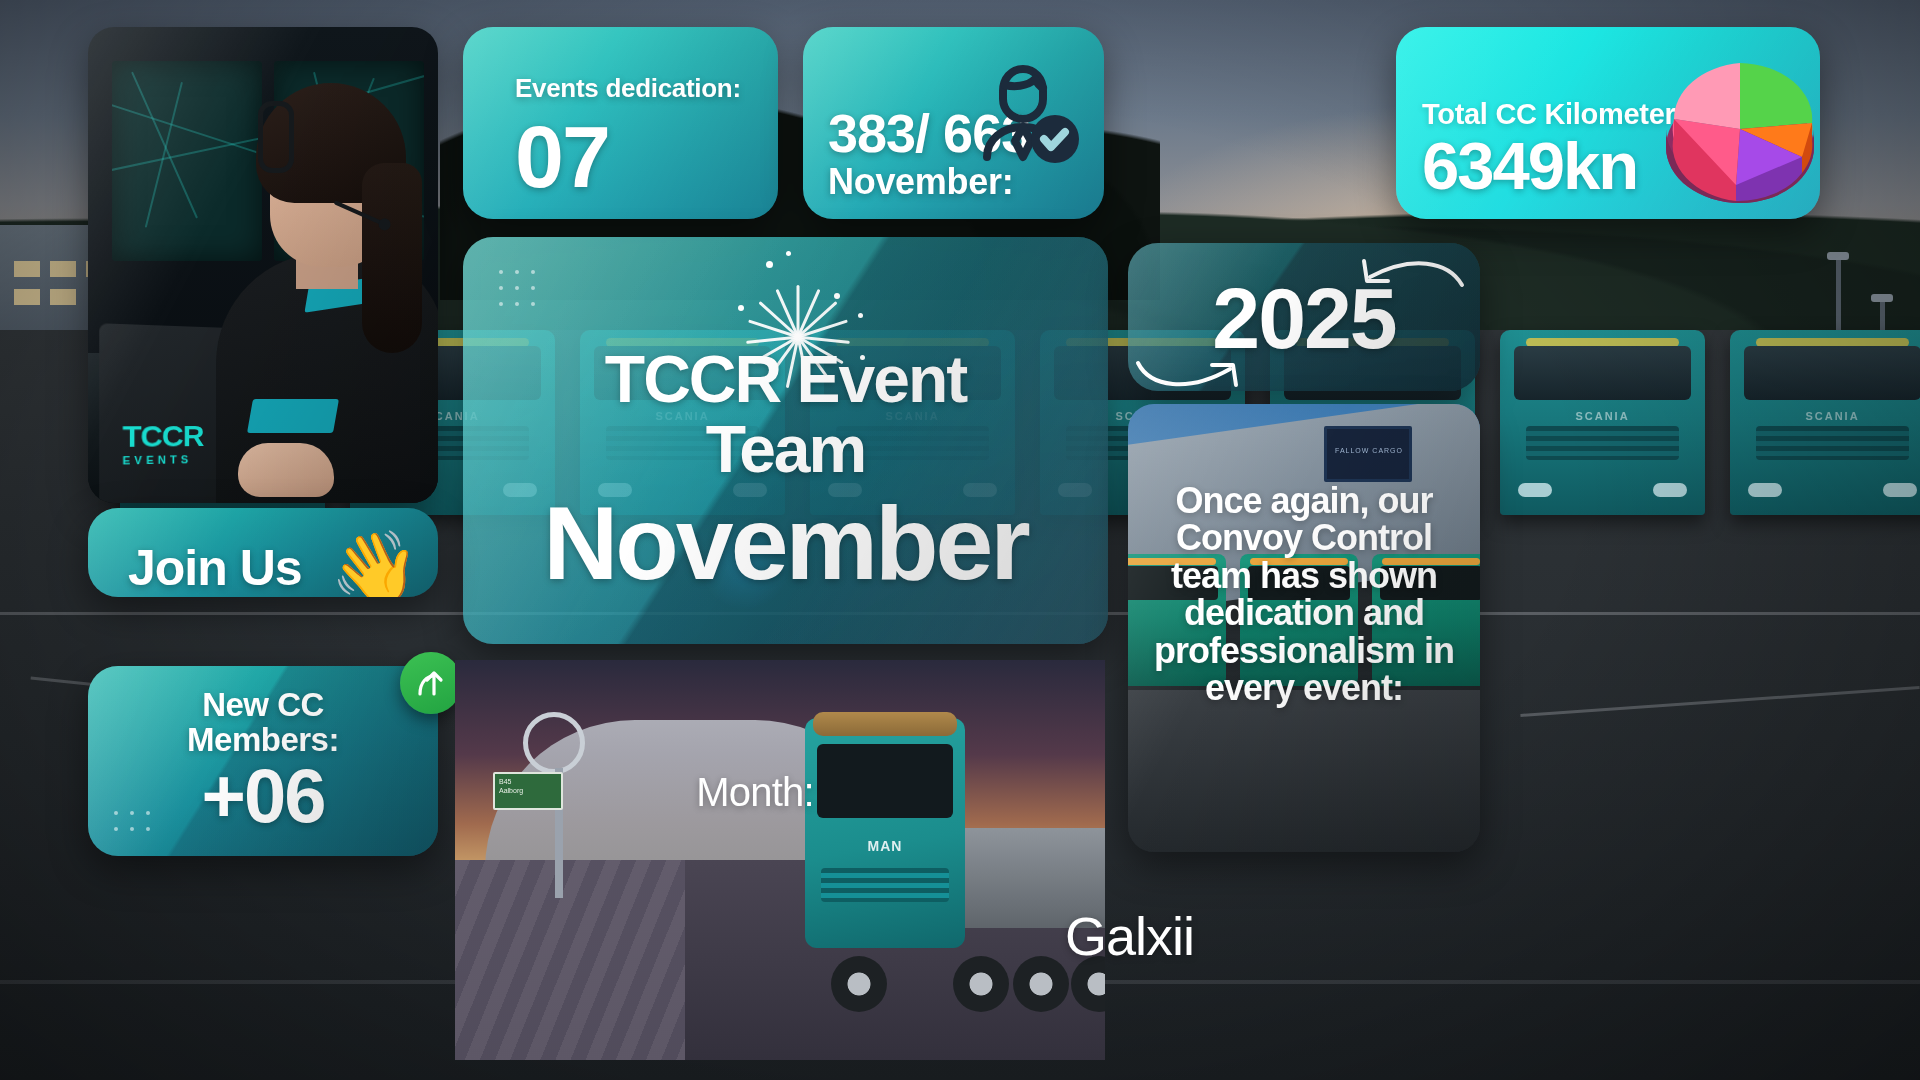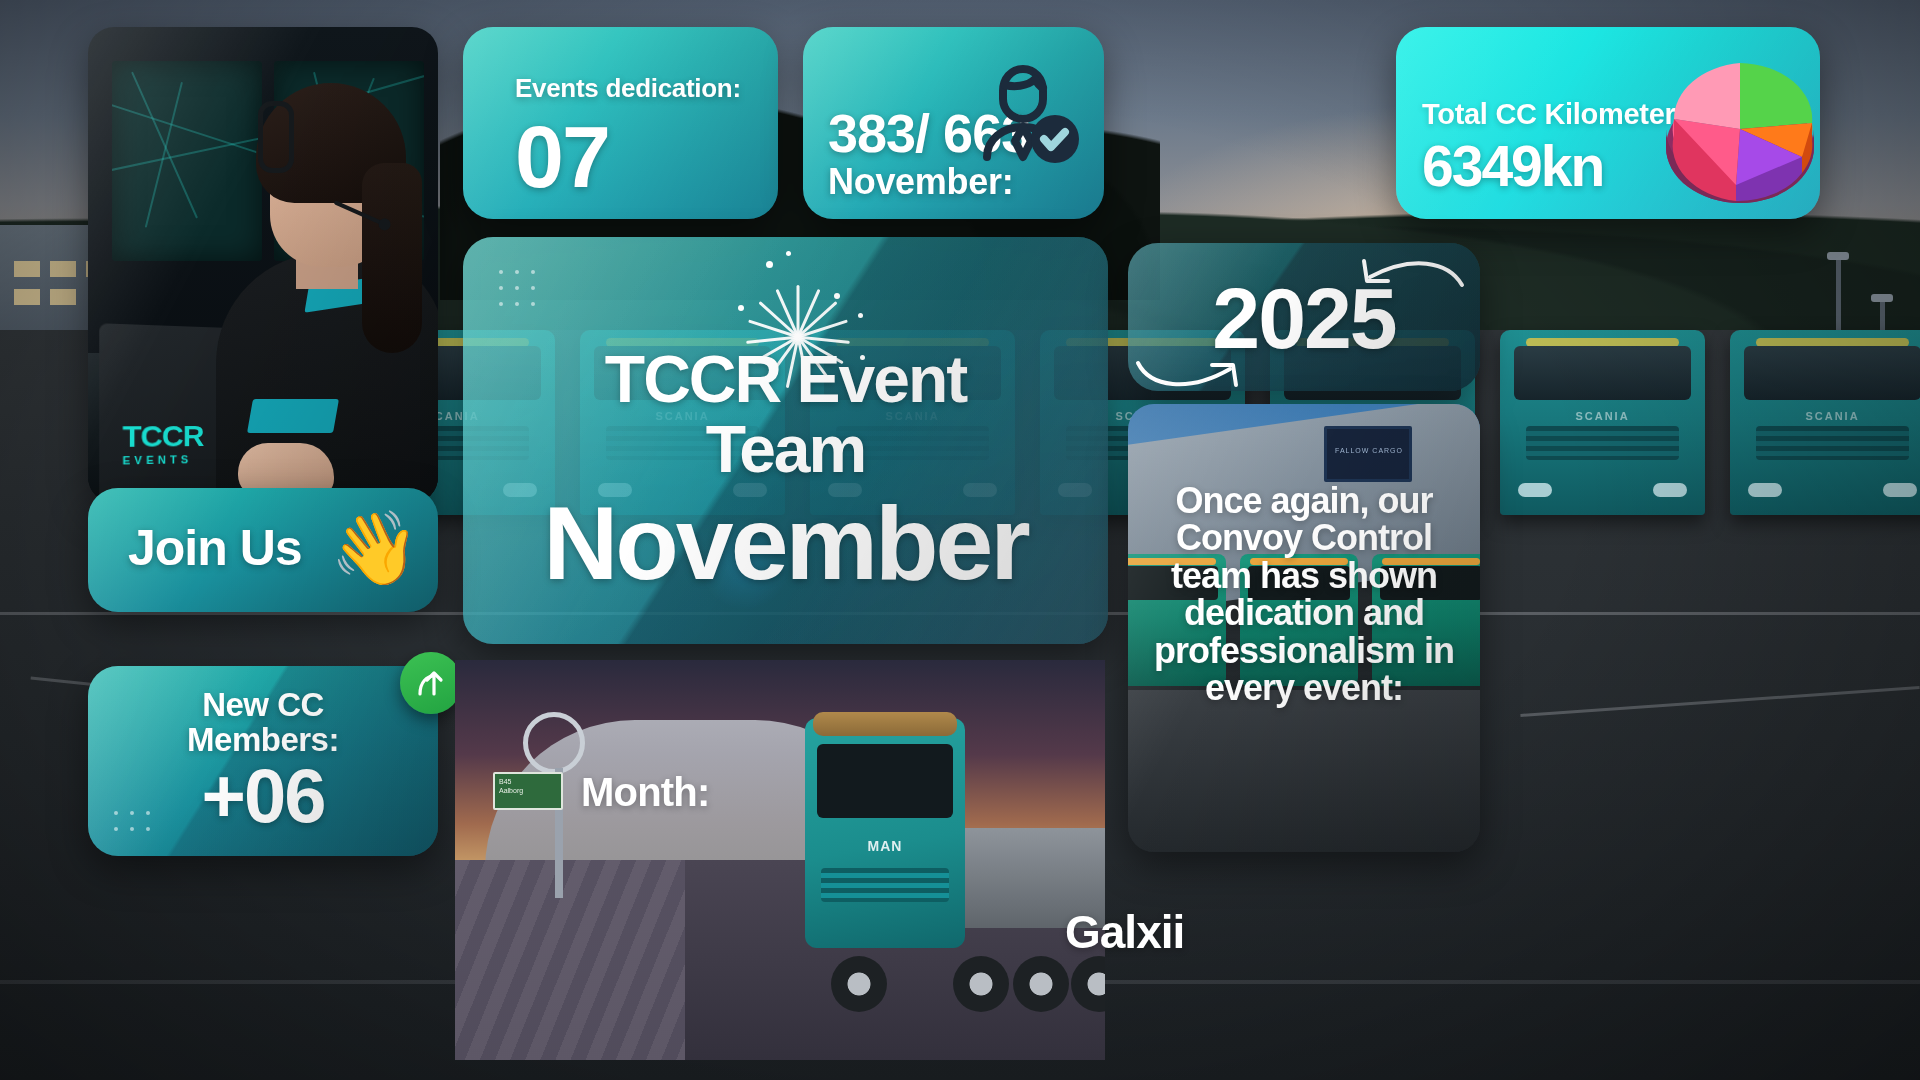--- a/index.html
+++ b/index.html
@@ -333,21 +333,21 @@
         <path d="M60 78 52 92l8 16 8-16z"></path>
       </g>
       <circle cx="92" cy="90" r="24" fill="#1c2b3c"></circle>
       <path d="M81 90l7 8 14-15" fill="none" stroke="#9fd6de" stroke-width="8" stroke-linecap="round" stroke-linejoin="round"></path>
     </svg>
   </div>
 
   <div class="card cyan-bright" id="km-card" style="left:1396px;top:27px;width:424px;height:192px">
     <div class="sheen"></div>
     <div class="lbl" style="left:26px;top:72px;font-size:29px;font-weight:700;text-shadow:0 2px 6px rgba(0,0,0,.2)">Total CC Kilometers:</div>
-    <div class="lbl big" style="left:26px;top:110px;font-size:57px">6349kn</div>
+    <div class="lbl big" style="left:26px;top:104px;font-size:67px">6349kn</div>
     <svg class="pie" style="left:248px;top:12px;width:190px;height:180px" viewBox="0 0 190 180">
 
       <ellipse cx="96" cy="108" rx="74" ry="56" fill="#8c2d63"></ellipse>
       <path d="M22 108a74 56 0 0 0 148 0v-18a74 56 0 0 1-148 0z" fill="#7a2a57"></path>
 
       <path d="M96 90 L96 24 A74 56 0 0 1 168 84 Z" fill="#55d34a"></path>
       <path d="M96 90 L168 84 A74 56 0 0 1 158 118 Z" fill="#ff7a1a"></path>
       <path d="M96 90 L158 118 A74 56 0 0 1 92 146 Z" fill="#a64ae8"></path>
       <path d="M96 90 L92 146 A74 56 0 0 1 30 80 Z" fill="#ff5b8a"></path>
       <path d="M96 90 L30 80 A74 56 0 0 1 96 24 Z" fill="#ff9ab5"></path>
@@ -433,21 +433,21 @@
       <div class="cc-truck" style="left:244px">
           <div class="b"></div>
           <div class="w"></div>
         </div>
     </div>
     <div class="cc-ground"></div>
     <div class="lbl" style="left:10px;top:78px;width:332px;text-align:center;font-size:36px;font-weight:700;line-height:1.04;letter-spacing:-1px">Once again, our Convoy Control team has shown dedication and professionalism in every event:</div>
     <div class="sheen"></div>
   </div>
 
-  <div class="card teal-c" id="join-card" style="left:88px;top:488px;width:350px;height:124px">
+  <div class="card teal-c" id="join-card" style="left:88px;top:508px;width:350px;height:89px">
     <div class="sheen"></div>
     <div class="lbl" style="left:40px;top:34px;font-size:50px;font-weight:700;letter-spacing:-1px">Join Us</div>
     <div class="emoji" style="position:absolute;right:18px;top:24px;font-size:72px;line-height:72px">👋</div>
   </div>
 
   <div class="card teal-c" id="members-card" style="left:88px;top:666px;width:350px;height:190px">
     <div class="diag" style="background:linear-gradient(122deg,rgba(255,255,255,.12) 0%,rgba(255,255,255,0) 42%,rgba(20,70,90,.30) 43%,rgba(15,60,80,.38) 100%)"></div>
     <div class="dots" style="left:26px;bottom:22px">
       <i></i>
         <i></i>
@@ -486,16 +486,16 @@
           <div class="w"></div>
         <div class="man">MAN</div>
           <div class="grl"></div>
       </div>
       <div class="sp-wheel" style="left:46px"></div>
       <div class="sp-wheel" style="left:168px"></div>
       <div class="sp-wheel" style="left:228px"></div>
       <div class="sp-wheel" style="left:286px"></div>
     </div>
   </div>
-  <div class="lbl" style="position:absolute;left:581px;top:772px;width:400px;text-align:left;font-size:40px;font-weight:700;line-height:1.02;letter-spacing:-.8px">Month:</div>
-  <div class="lbl" style="position:absolute;left:1065px;top:908px;width:300px;font-size:46px;font-weight:700;letter-spacing:-1px">Galxii</div>
+  <div class="lbl" style="position:absolute;left:555px;top:772px;width:400px;text-align:center;font-size:40px;font-weight:400;line-height:1.02;letter-spacing:-.8px">Month:</div>
+  <div class="lbl" style="position:absolute;left:1065px;top:908px;width:300px;font-size:54px;font-weight:400;letter-spacing:-1px">Galxii</div>
 
 </div>
 
 </body></html>

